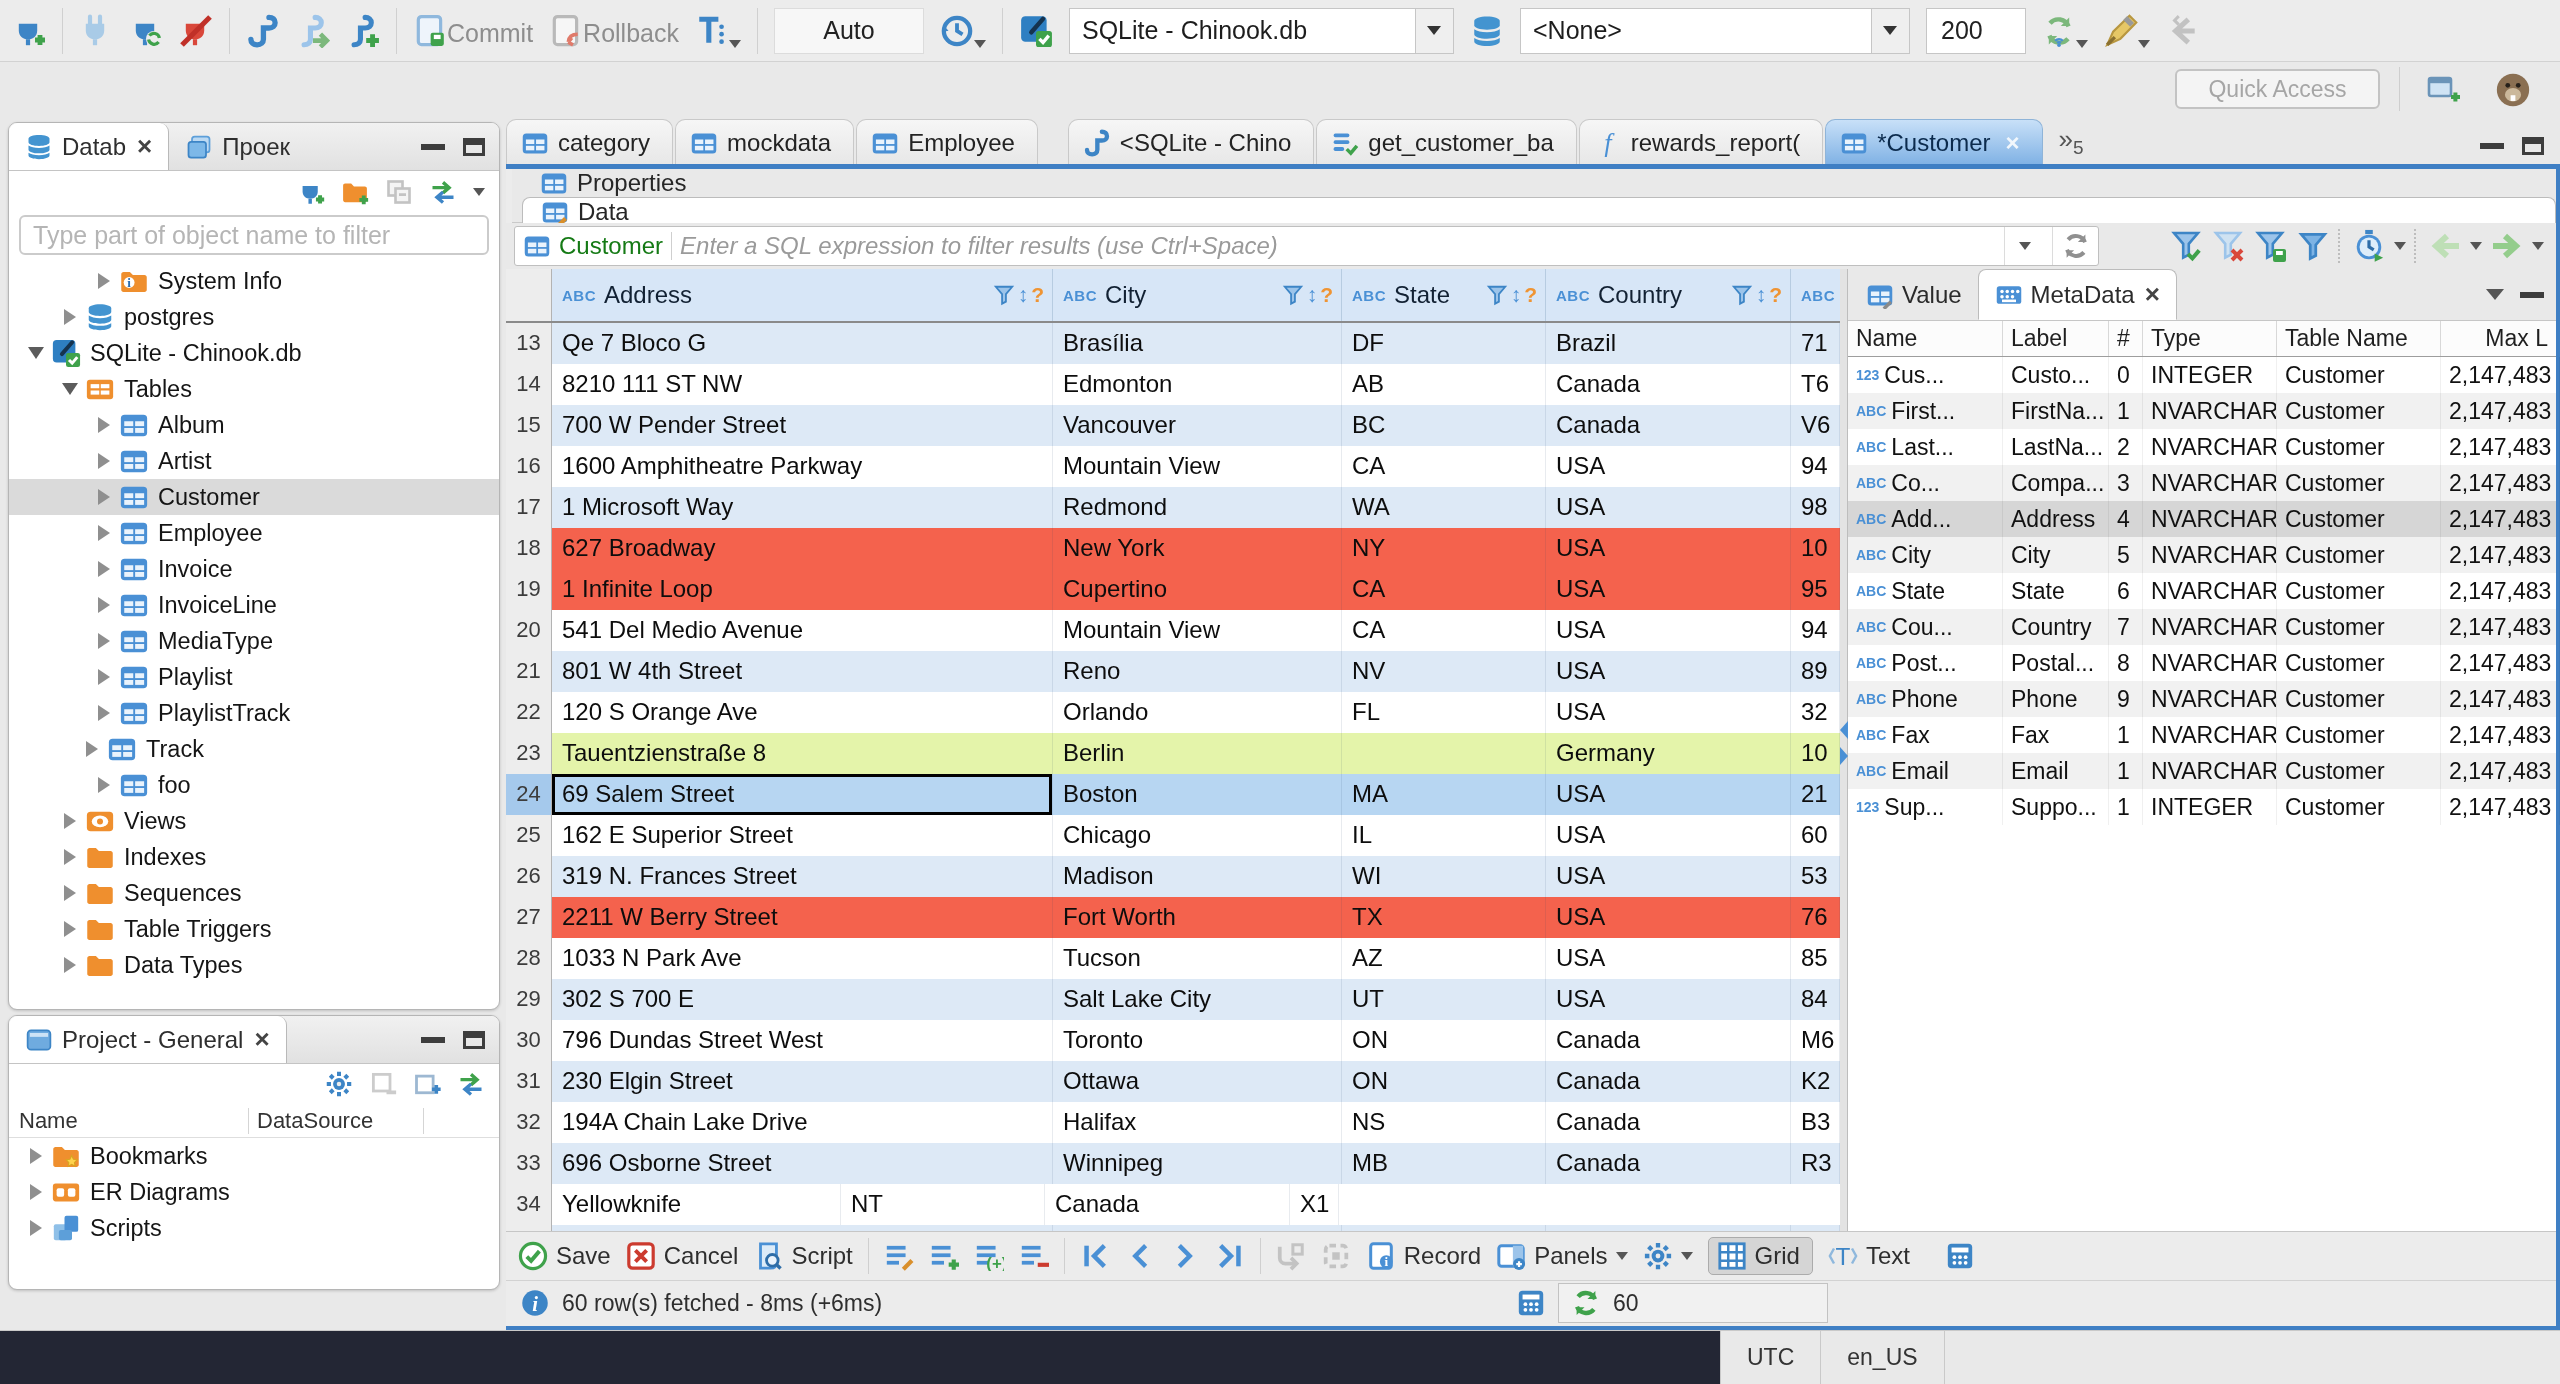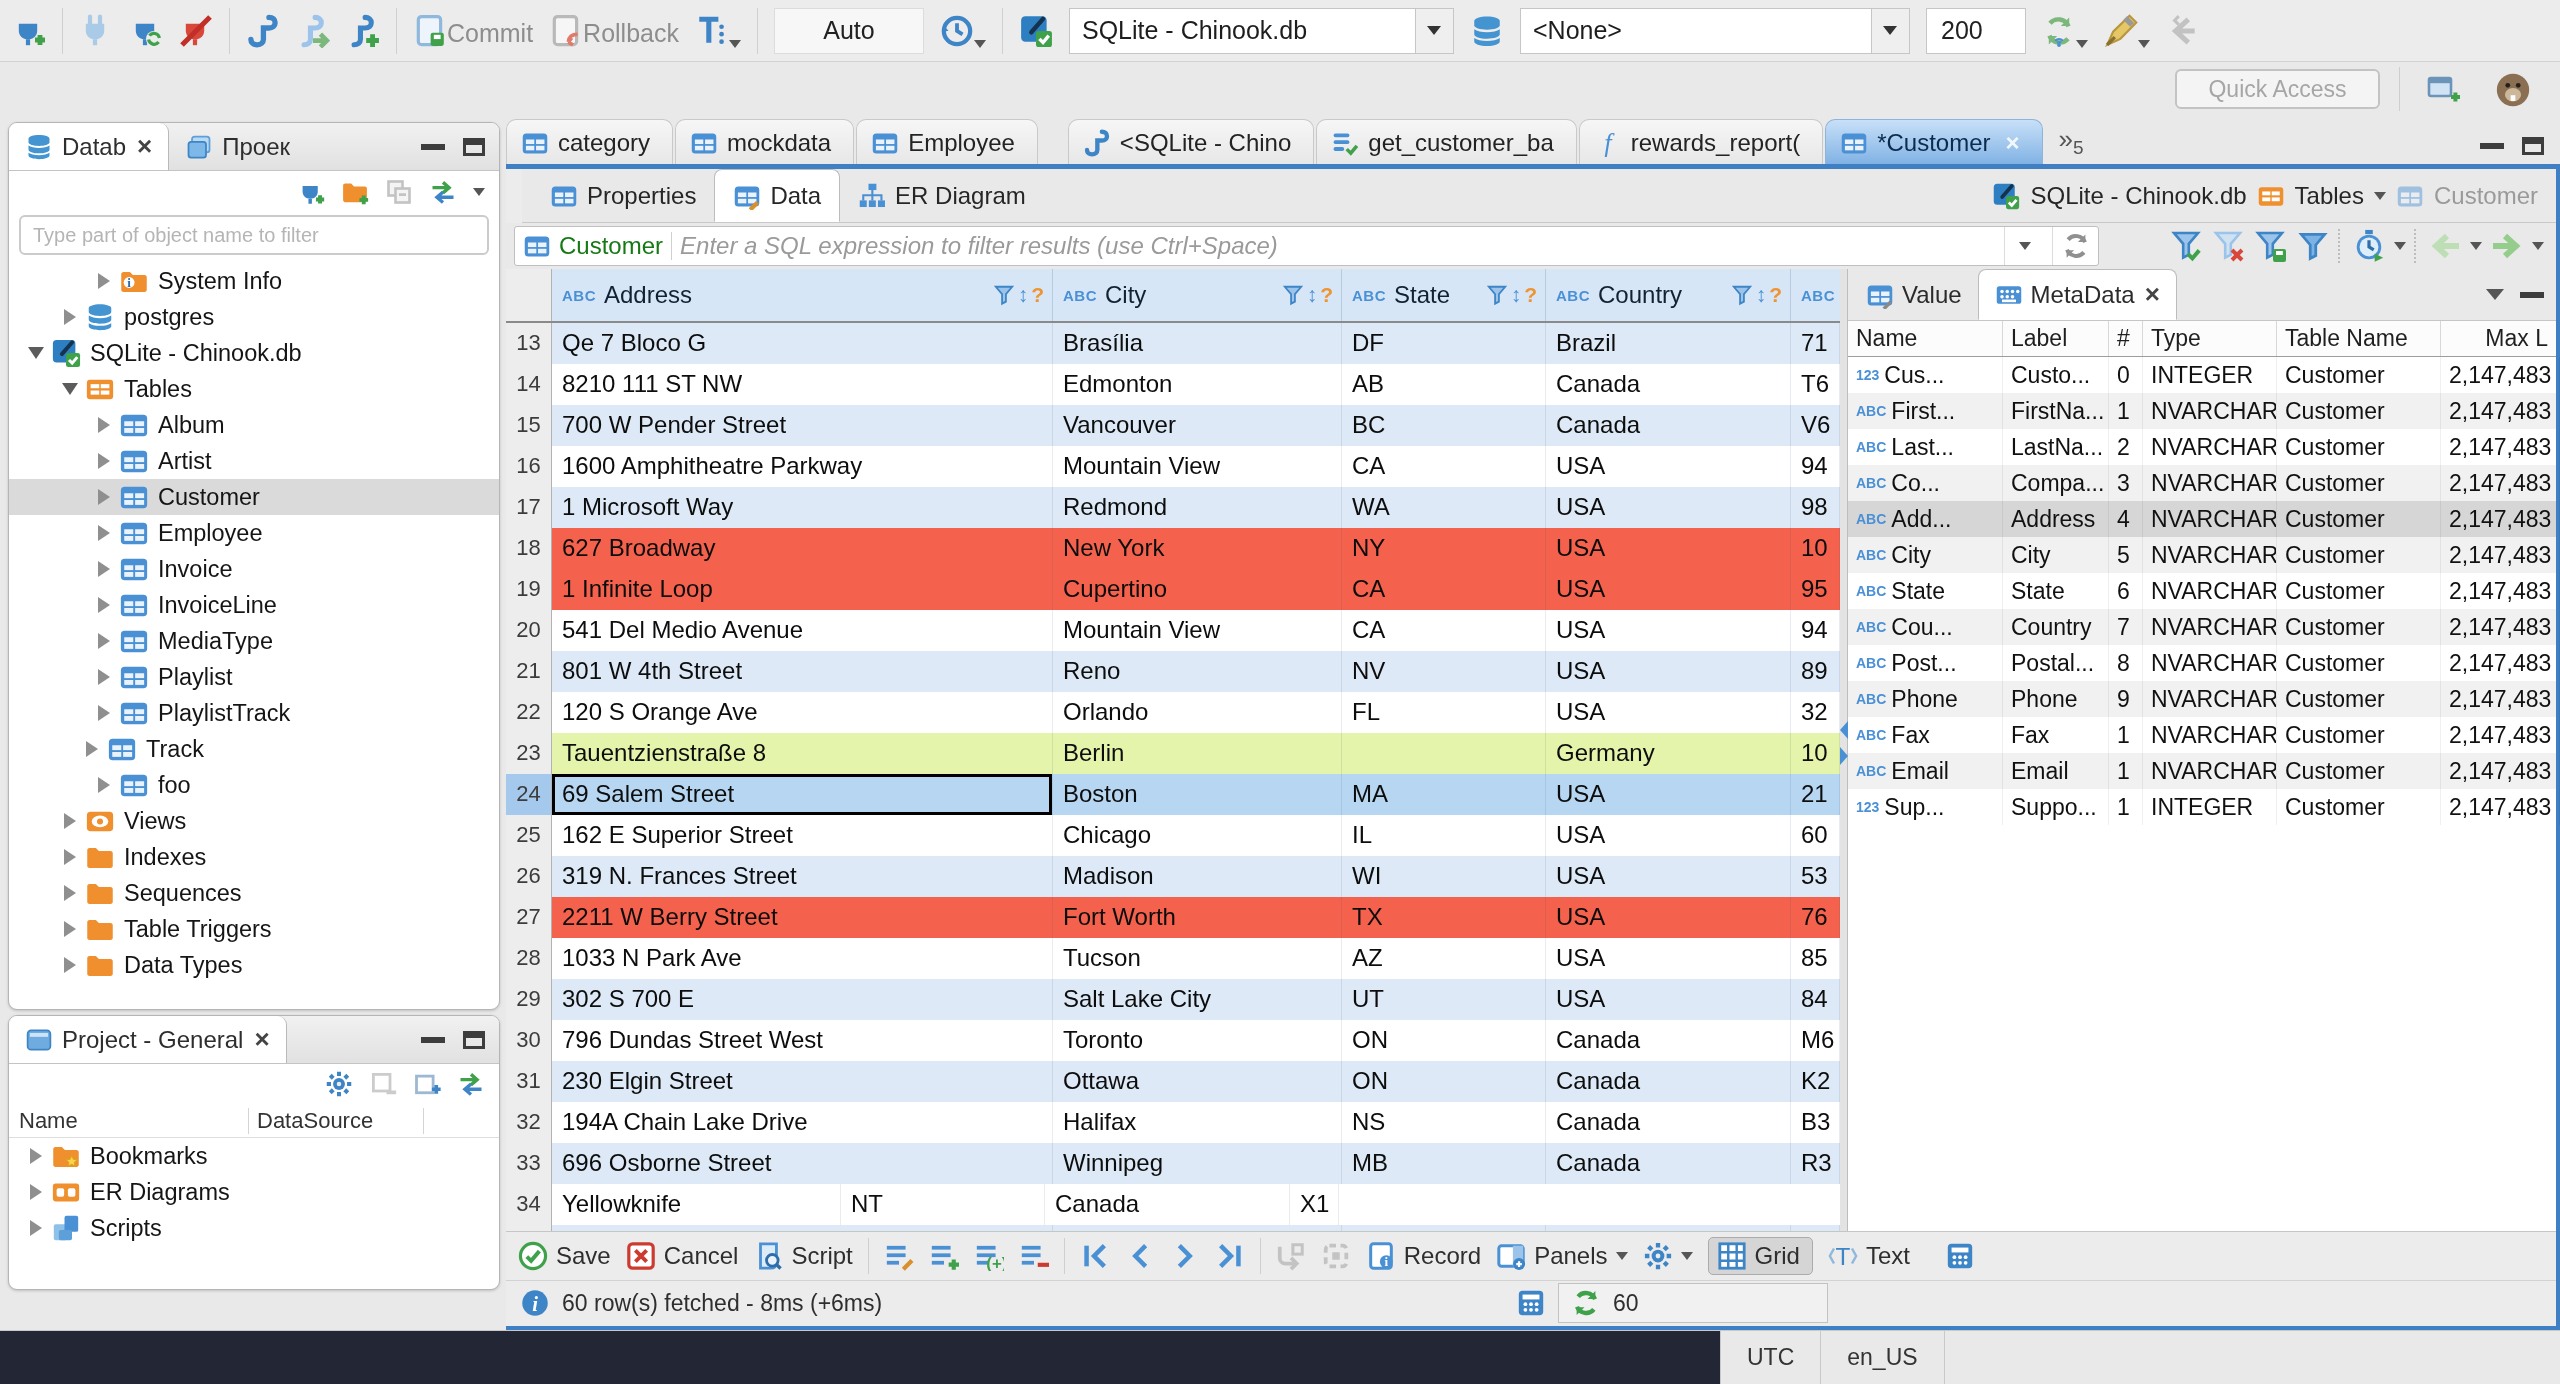--- a/index.html
+++ b/index.html
@@ -33,21 +33,21 @@
   
   .panel { position:absolute; background:#fff; border:1px solid #b5b5b5; border-radius:9px; overflow:hidden; box-shadow:0 1px 3px rgba(0,0,0,.18); }
   .ptabbar { height:48px; background:linear-gradient(#f1f1f1,#e1e1e1); border-bottom:1px solid #c4c4c4; display:flex; align-items:stretch; }
   .ptab { display:flex; align-items:center; gap:9px; padding:0 16px; font-size:24px; color:#2e2e2e; }
   .ptab.active { background:#fff; border-right:1px solid #b9b9b9; border-radius:9px 9px 0 0; }
   .pclose { font-size:26px; color:#444; font-weight:bold; margin-left:2px; }
   .pwin { margin-left:auto; display:flex; gap:18px; align-items:center; padding-right:14px; }
   .ico-min { width:24px; height:6px; background:#3d3d3d; }
   .ico-max { width:22px; height:18px; border:3px solid #3d3d3d; border-top-width:7px; }
   .navtoolbar { height:42px; display:flex; justify-content:flex-end; align-items:center; gap:16px; padding-right:14px; }
-  .filterbox { margin:2px 10px 8px; height:40px; border:2px solid #cbcbcb; border-radius:6px; font-size:20px; color:#b5b5b5; display:flex; align-items:center; padding-left:12px; background:#fff; white-space:nowrap; overflow:hidden; }
+  .filterbox { margin:2px 10px 8px; height:40px; border:2px solid #cbcbcb; border-radius:6px; font-size:25px; color:#b5b5b5; display:flex; align-items:center; padding-left:12px; background:#fff; white-space:nowrap; overflow:hidden; }
   .tree {}
   .trow { height:36px; display:flex; align-items:center; font-size:23.5px; color:#151515; white-space:nowrap; }
   .trow.sel { background:#dadada; }
   .tw { width:26px; flex:none; display:flex; justify-content:center; }
   .tri-r { width:0; height:0; border-top:8px solid transparent; border-bottom:8px solid transparent; border-left:12px solid #8f8f8f; }
   .tri-d { width:0; height:0; border-left:8px solid transparent; border-right:8px solid transparent; border-top:12px solid #5c5c5c; }
   .trow .icon { margin:0 9px 0 2px; }
   .pcolhead { height:34px; display:flex; border-bottom:1px solid #dedede; font-size:22px; color:#333; align-items:center; }
   .pcolhead .pc1 { width:240px; padding-left:10px; border-right:1px solid #d5d5d5; }
   .pcolhead .pc2 { width:175px; padding-left:8px; border-right:1px solid #d5d5d5; }
@@ -57,21 +57,21 @@
   .etabs { position:absolute; top:1px; left:0; right:0; height:47px; display:flex; align-items:flex-end; }
   .etab { height:46px; display:flex; align-items:center; gap:9px; padding:0 22px 0 14px; font-size:24px; color:#232323; background:linear-gradient(#f6f6f6,#e7e7e7); border:1px solid #c9c9c9; border-bottom:none; border-radius:10px 10px 0 0; margin-right:2px; white-space:nowrap; }
   .etab.active { background:linear-gradient(#c8e0f8,#7fb1e4); color:#0c2b4d; border-color:#8fb4d8; }
   .etab .x { font-size:24px; font-weight:bold; color:#f2f7fc; margin-left:6px; }
   .etab-overflow { font-size:26px; color:#555; padding:0 10px 6px 14px; }
   .etab-overflow sub { font-size:19px; }
   .ewin { margin-left:auto; display:flex; gap:18px; align-items:center; padding:0 16px 10px 0; }
 
   .ebody { position:absolute; top:47px; left:0; right:0; bottom:0; background:#ececec; border-top:5px solid #3f7fc4; border-right:4px solid #3f7fc4; border-bottom:4px solid #3f7fc4; }
 
-  .subtabs { position:absolute; top:0; left:16px; right:0; height:54px; background:#e9e9e9; border-bottom:1px solid #c9c9c9; display:flex; align-items:stretch; padding-left:10px; }
+  .subtabs { position:absolute; top:0; left:6px; right:0; height:54px; background:#e9e9e9; border-bottom:1px solid #c9c9c9; display:flex; align-items:stretch; padding-left:10px;flex-direction:column; }
   .stab { display:flex; align-items:center; gap:9px; padding:0 18px; font-size:24px; color:#262626; }
   .stab.active { background:#fff; border:1px solid #bcbcbc; border-bottom:1px solid #fff; border-radius:8px 8px 0 0; }
   .crumbs { margin-left:auto; display:flex; align-items:center; gap:10px; padding-right:18px; font-size:24px; color:#262626; }
   .crumbs .dim { color:#9a9a9a; }
 
   .filterrow { position:absolute; top:54px; left:0; right:0; height:46px; background:#e9e9e9; display:flex; align-items:center; padding:3px 12px 3px 8px; gap:10px; }
   .ffield { width:1585px; height:40px; background:#fff; border:1px solid #bfbfbf; border-radius:3px; display:flex; align-items:center; padding-left:8px; gap:8px; font-size:24px; }
   .ftable { color:#157a15; }
   .fdiv { width:1px; height:28px; background:#cfcfcf; }
   .fph { color:#9a9a9a; font-style:italic; white-space:nowrap; overflow:hidden; }

